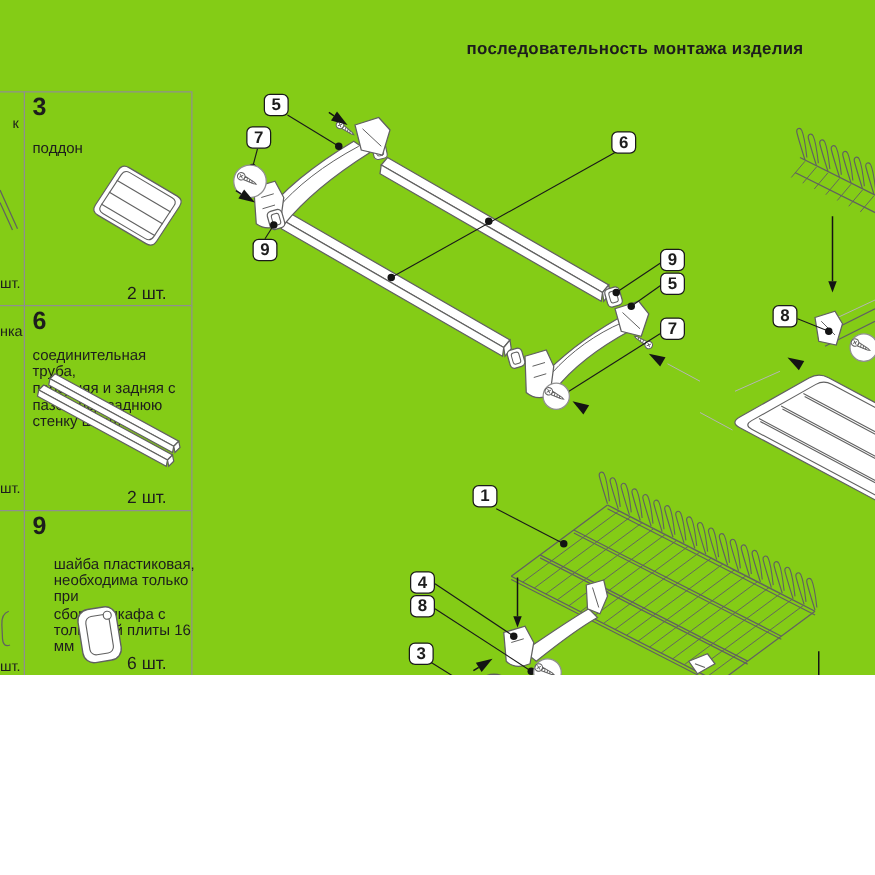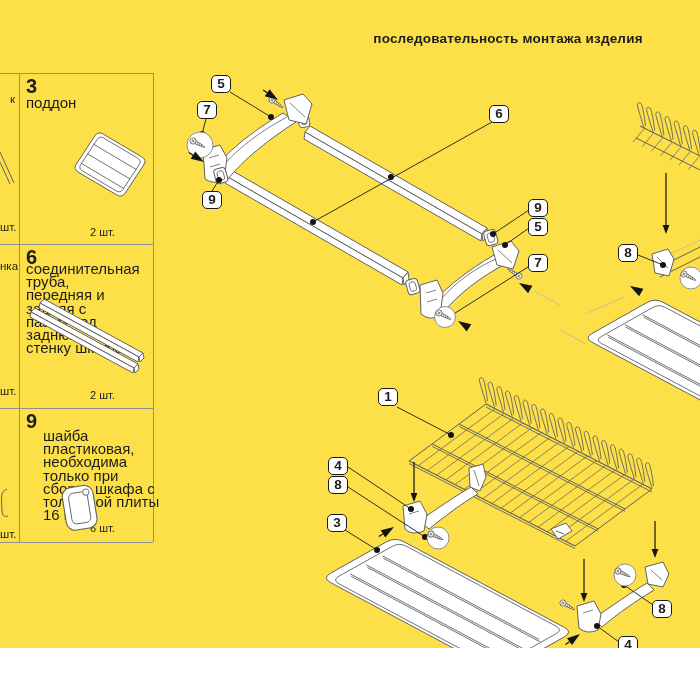--- a/index.html
+++ b/index.html
@@ -1,24 +1,24 @@
 <!DOCTYPE html>
 <html><head>
 <meta charset="utf-8">
 <style>
   html,body{margin:0;padding:0;background:#fff;}
-  .page{position:relative;width:700px;height:648px;background:#fde047;overflow:hidden;
+  .page{position:relative;width:700px;height:540px;background:#84cc16;overflow:hidden;
         font-family:"Liberation Sans", sans-serif;color:#1d1d1d;}
   .title{position:absolute;left:333px;top:31px;width:350px;text-align:center;
          font-size:13.5px;font-weight:bold;letter-spacing:.2px;}
   
   .tline{position:absolute;background:#8f8f8f;}
   .pnum{position:absolute;font-size:20px;font-weight:bold;line-height:20px;}
-  .pname{position:absolute;font-size:15px;line-height:13.2px;white-space:pre-line;}
-  .pqty{position:absolute;left:90px;width:55px;text-align:left;font-size:11px;}
+  .pname{position:absolute;font-size:12px;line-height:13.2px;white-space:pre-line;margin-top:16px;}
+  .pqty{position:absolute;left:90px;width:55px;text-align:center;font-size:14px;}
   .pfrag{position:absolute;left:0;width:15px;text-align:right;font-size:11.5px;}
   
   svg.art{position:absolute;left:0;top:0;pointer-events:none;}
   .callout{position:absolute;width:18px;height:16px;border:1.4px solid #1a1a1a;border-radius:5px;
            background:#fff;text-align:center;font-size:13.5px;font-weight:bold;line-height:16px;}
 </style>
 </head>
 <body>
 
 <div class="page">

